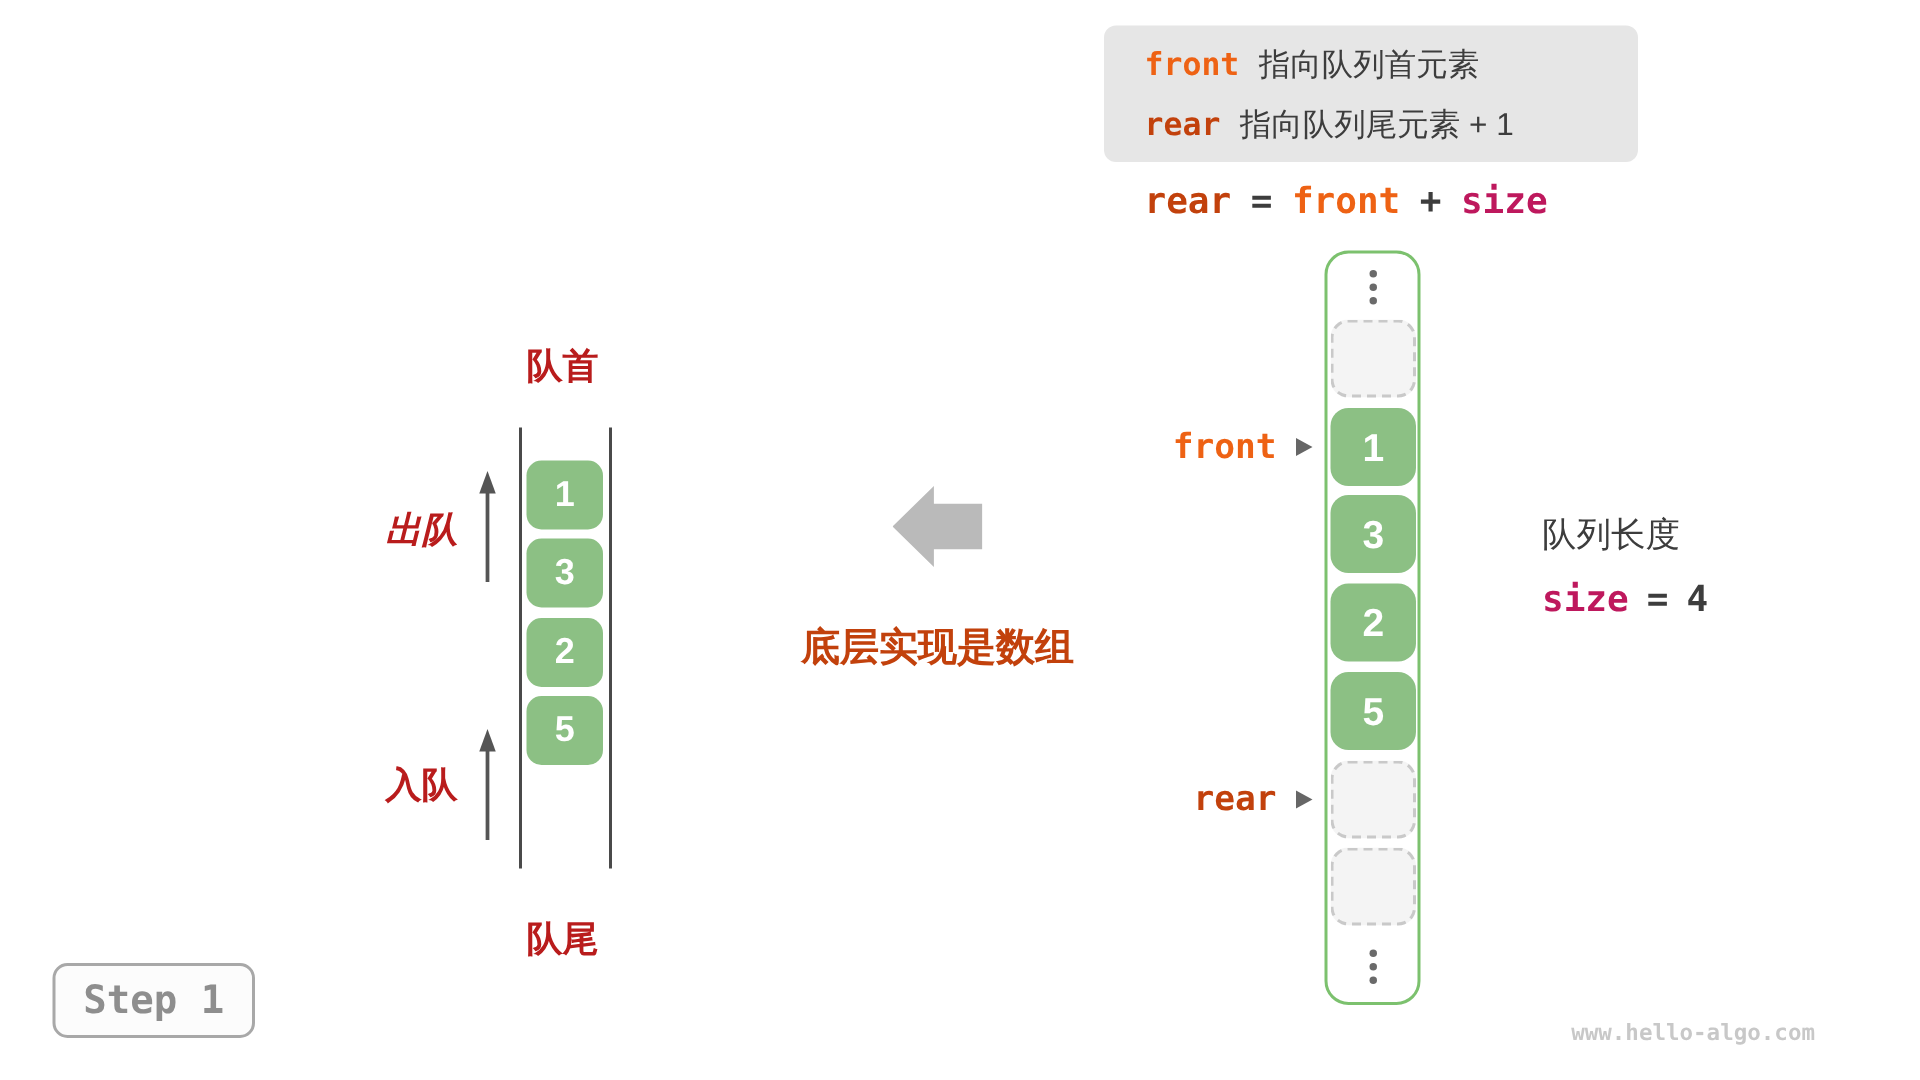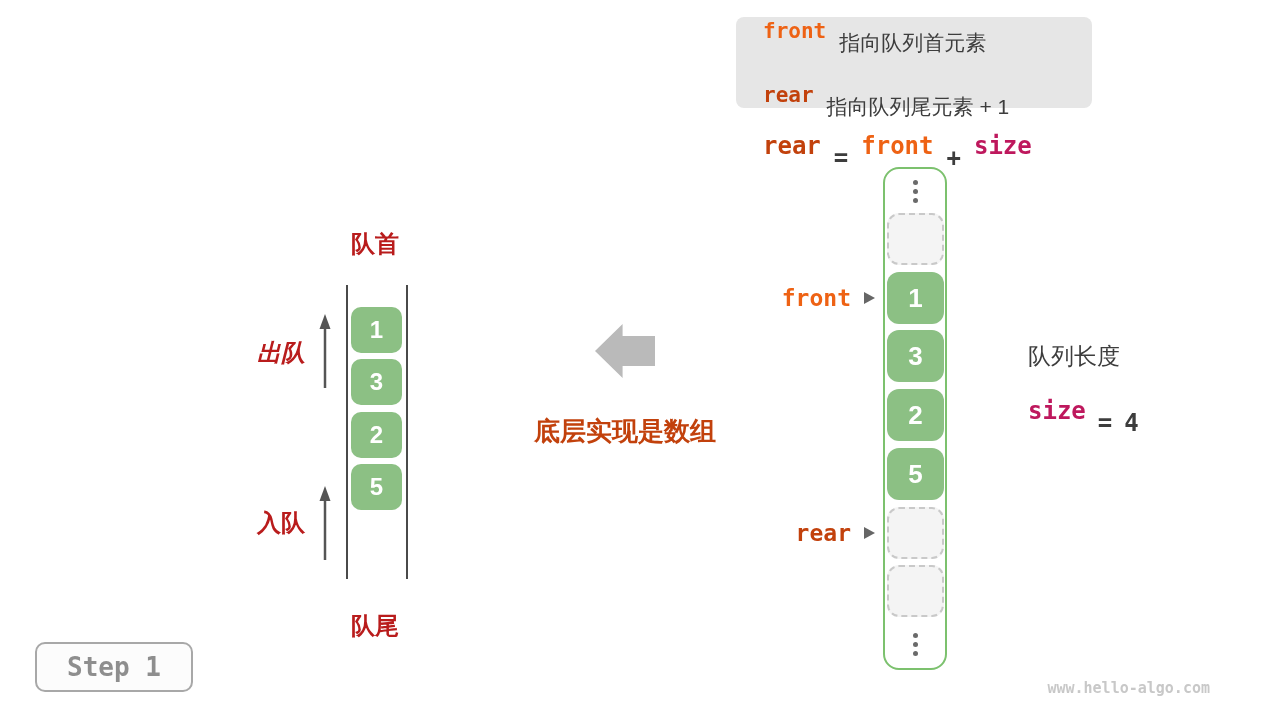--- a/index.html
+++ b/index.html
@@ -8,21 +8,21 @@
     width: 1280px;
     height: 720px;
     background: #ffffff;
     font-family: "Liberation Sans", sans-serif;
     overflow: hidden;
   }
   .mono { font-family: "DejaVu Sans Mono", monospace; font-weight: bold; }
   .orange { color: #EE6214; }
   .teal   { color: #c2410c; }
   .blue   { color: #be185d; }
-  .dark   { color: #3D3D3D; margin-top: 24px; }
+  .dark   { color: #3D3D3D; }
 
   
   .legend-box {
     position: absolute; left: 736px; top: 17px; width: 356px; height: 91px;
     background: #E6E6E6; border-radius: 8px;
     display: flex; flex-direction: column; justify-content: center;
     gap: 12px; padding-left: 27px; box-sizing: border-box;
   }
   .legend-line { display: flex; align-items: center; gap: 13px;
     font-size: 21px; color: #3D3D3D; }
@@ -86,21 +86,21 @@
     -webkit-clip-path: polygon(0 50%, 46% 0, 46% 22%, 100% 22%, 100% 78%, 46% 78%, 46% 100%);
     clip-path: polygon(0 50%, 46% 0, 46% 22%, 100% 22%, 100% 78%, 46% 78%, 46% 100%);
   }
   .mid-text {
     position: absolute; left: 500px; width: 250px; text-align: center;
     font-size: 26px; font-weight: bold; color: #c2410c;
   }
 
   
   .step-badge {
-    position: absolute; left: 35px; top: 642px; width: 158px; height: 50px;
+    position: absolute; left: 35px; top: 642px; width: 135px; height: 50px;
     border: 2px solid #A8A8A8; border-radius: 10px; background: #FCFCFC;
     box-sizing: border-box;
     display: flex; align-items: center; justify-content: center;
     font-size: 26px; color: #8E8E8E;
   }
   .watermark {
     position: absolute; right: 70px; top: 679px;
     font-family: "DejaVu Sans Mono", monospace;
     font-size: 15px; color: #C8C8C8; font-weight: bold;
   }

